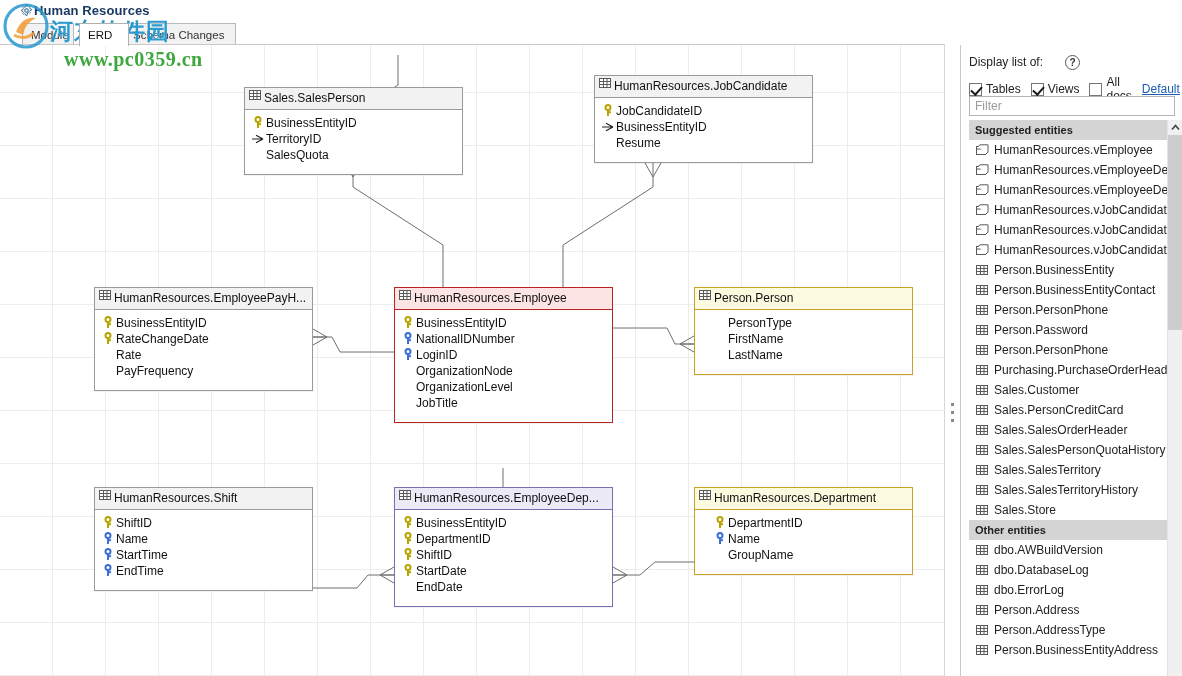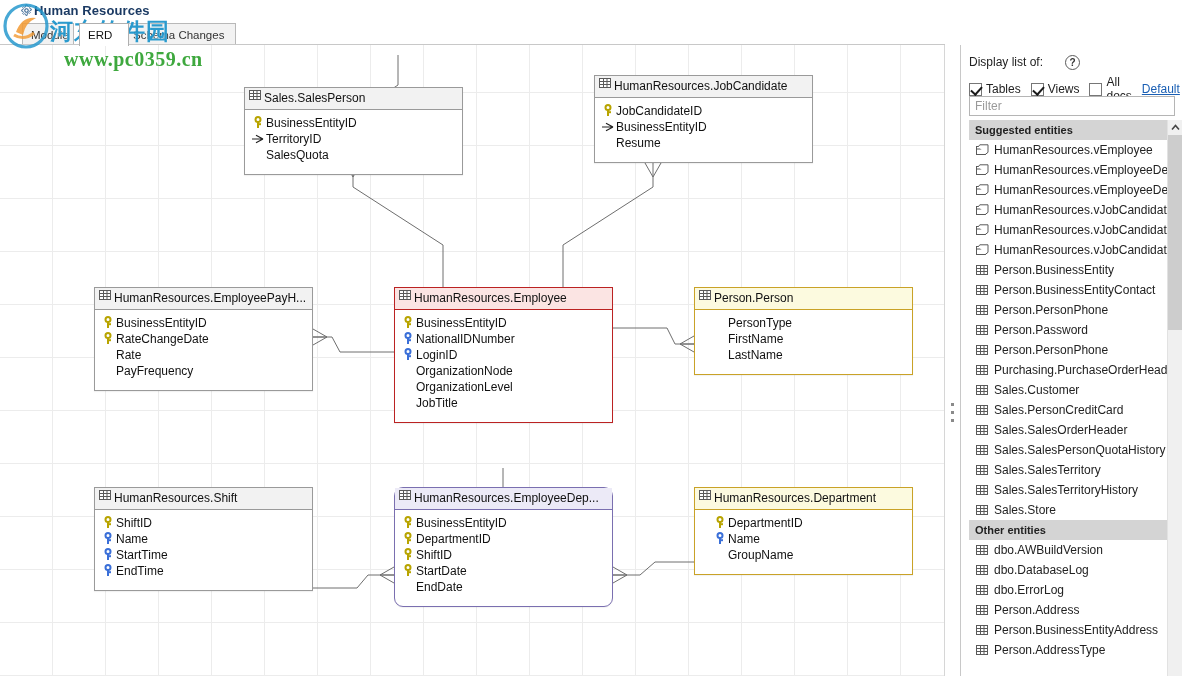--- a/index.html
+++ b/index.html
@@ -95,21 +95,21 @@
   }
   .field .fkey { width: 14px; height: 14px; flex: 0 0 14px; margin-right: 1px; }
   .field .fname { line-height: 16px; }
 
   
   .entity.sel-red { border-color: #bb2222; }
   .entity.sel-red .ehead { background: #fbe4e3; border-bottom-color: #bb2222; }
   .entity.sel-yellow { border-color: #c9a227; }
   .entity.sel-yellow .ehead { background: #fcfadf; border-bottom-color: #c9a227; }
   .entity.sel-yellow .ebody { padding-left: 18px; }
-  .entity.sel-purple { border-color: #7a6fb0; border-radius: 9px; }
+  .entity.sel-purple { border-color: #7a6fb0; }
   .entity.sel-purple .ehead { background: #eceaf7; border-bottom-color: #7a6fb0; }
 
   
   .splitter {
     position: absolute; left: 945px; top: 45px; width: 15px; height: 631px;
     background: #ffffff;
   }
   .splitter .dots {
     position: absolute; left: 6px; top: 358px; width: 3px; height: 19px;
   }
@@ -750,28 +750,28 @@
                 <rect x="1.5" y="2.5" width="11" height="9" fill="#fff" stroke="#5a5a5a" stroke-width="1"></rect>
                 <path d="M1.5 5.5h11M1.5 8.5h11M5.5 2.5v9M9 2.5v9" stroke="#5a5a5a" stroke-width="1"></path>
               </svg></span>
             <span>Person.Address</span>
           </div>
           <div class="list-item">
             <span class="li-ico"><svg viewBox="0 0 14 14" width="14" height="14">
                 <rect x="1.5" y="2.5" width="11" height="9" fill="#fff" stroke="#5a5a5a" stroke-width="1"></rect>
                 <path d="M1.5 5.5h11M1.5 8.5h11M5.5 2.5v9M9 2.5v9" stroke="#5a5a5a" stroke-width="1"></path>
               </svg></span>
+            <span>Person.AddressType</span>
+          </div>
+          <div class="list-item">
+            <span class="li-ico"><svg viewBox="0 0 14 14" width="14" height="14">
+                <rect x="1.5" y="2.5" width="11" height="9" fill="#fff" stroke="#5a5a5a" stroke-width="1"></rect>
+                <path d="M1.5 5.5h11M1.5 8.5h11M5.5 2.5v9M9 2.5v9" stroke="#5a5a5a" stroke-width="1"></path>
+              </svg></span>
             <span>Person.BusinessEntityAddress</span>
-          </div>
-          <div class="list-item">
-            <span class="li-ico"><svg viewBox="0 0 14 14" width="14" height="14">
-                <rect x="1.5" y="2.5" width="11" height="9" fill="#fff" stroke="#5a5a5a" stroke-width="1"></rect>
-                <path d="M1.5 5.5h11M1.5 8.5h11M5.5 2.5v9M9 2.5v9" stroke="#5a5a5a" stroke-width="1"></path>
-              </svg></span>
-            <span>Person.AddressType</span>
           </div>
         </div>
     </div>
 
     <div class="vscroll">
       <div class="arr-up">
         <svg width="15" height="15" viewBox="0 0 15 15">
             <path d="M4 9.5 L7.5 5.5 L11 9.5" stroke="#444" stroke-width="1.6" fill="none"></path>
           </svg>
       </div>

